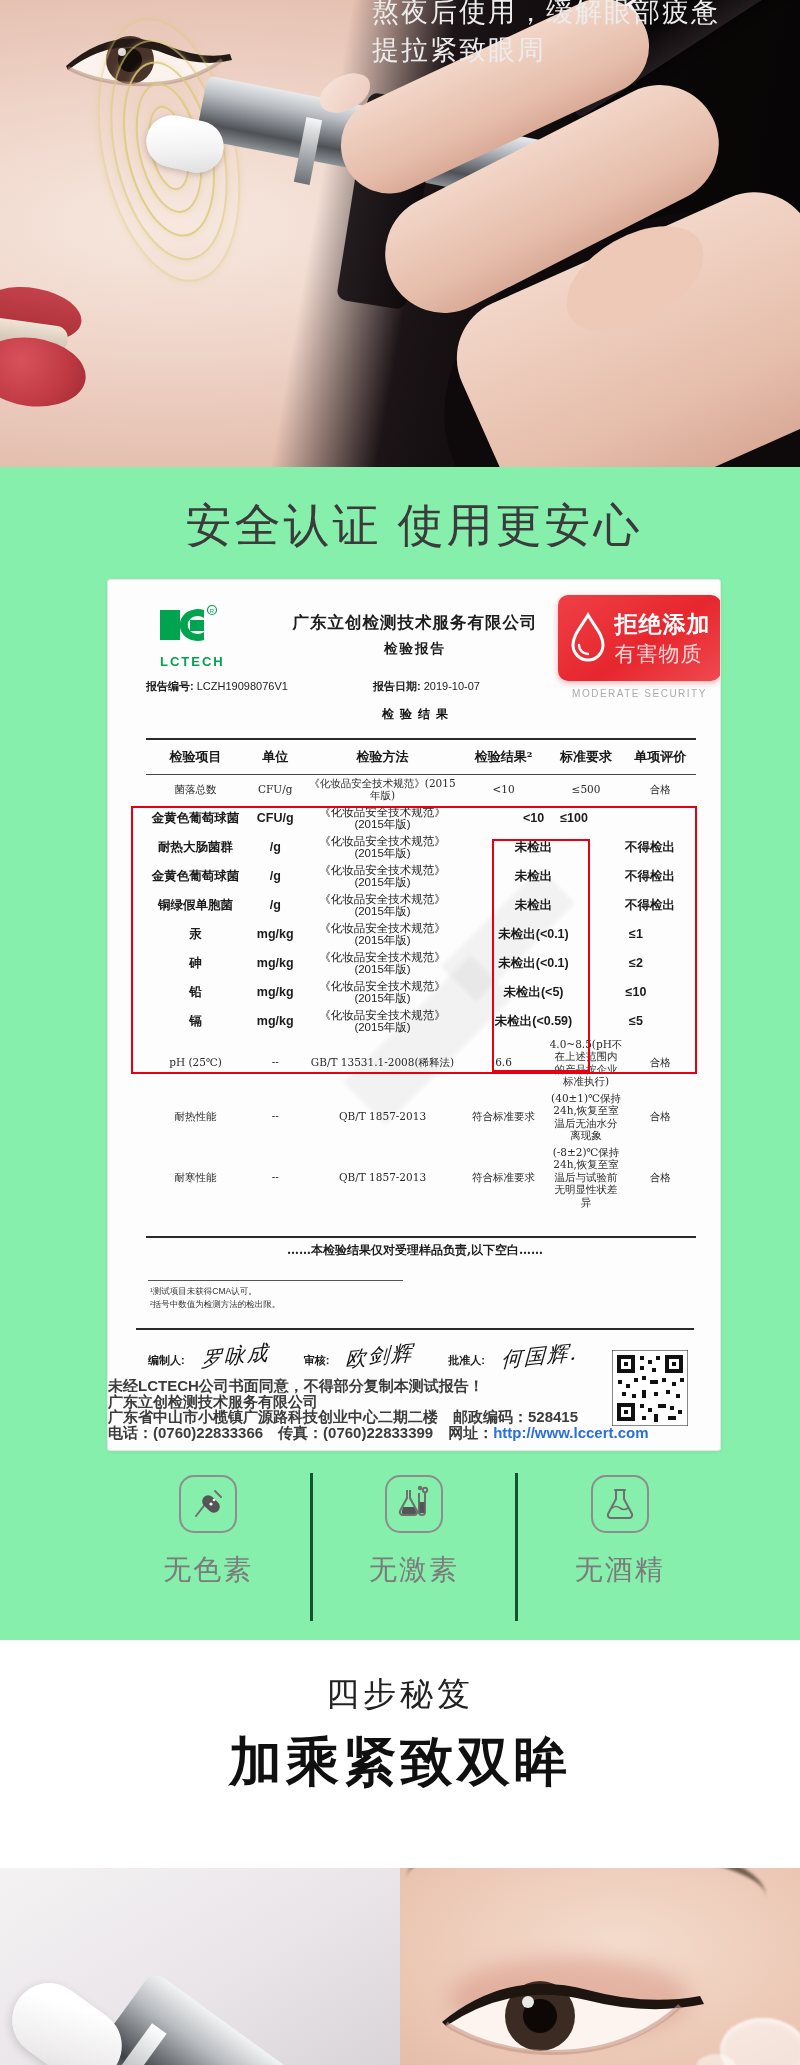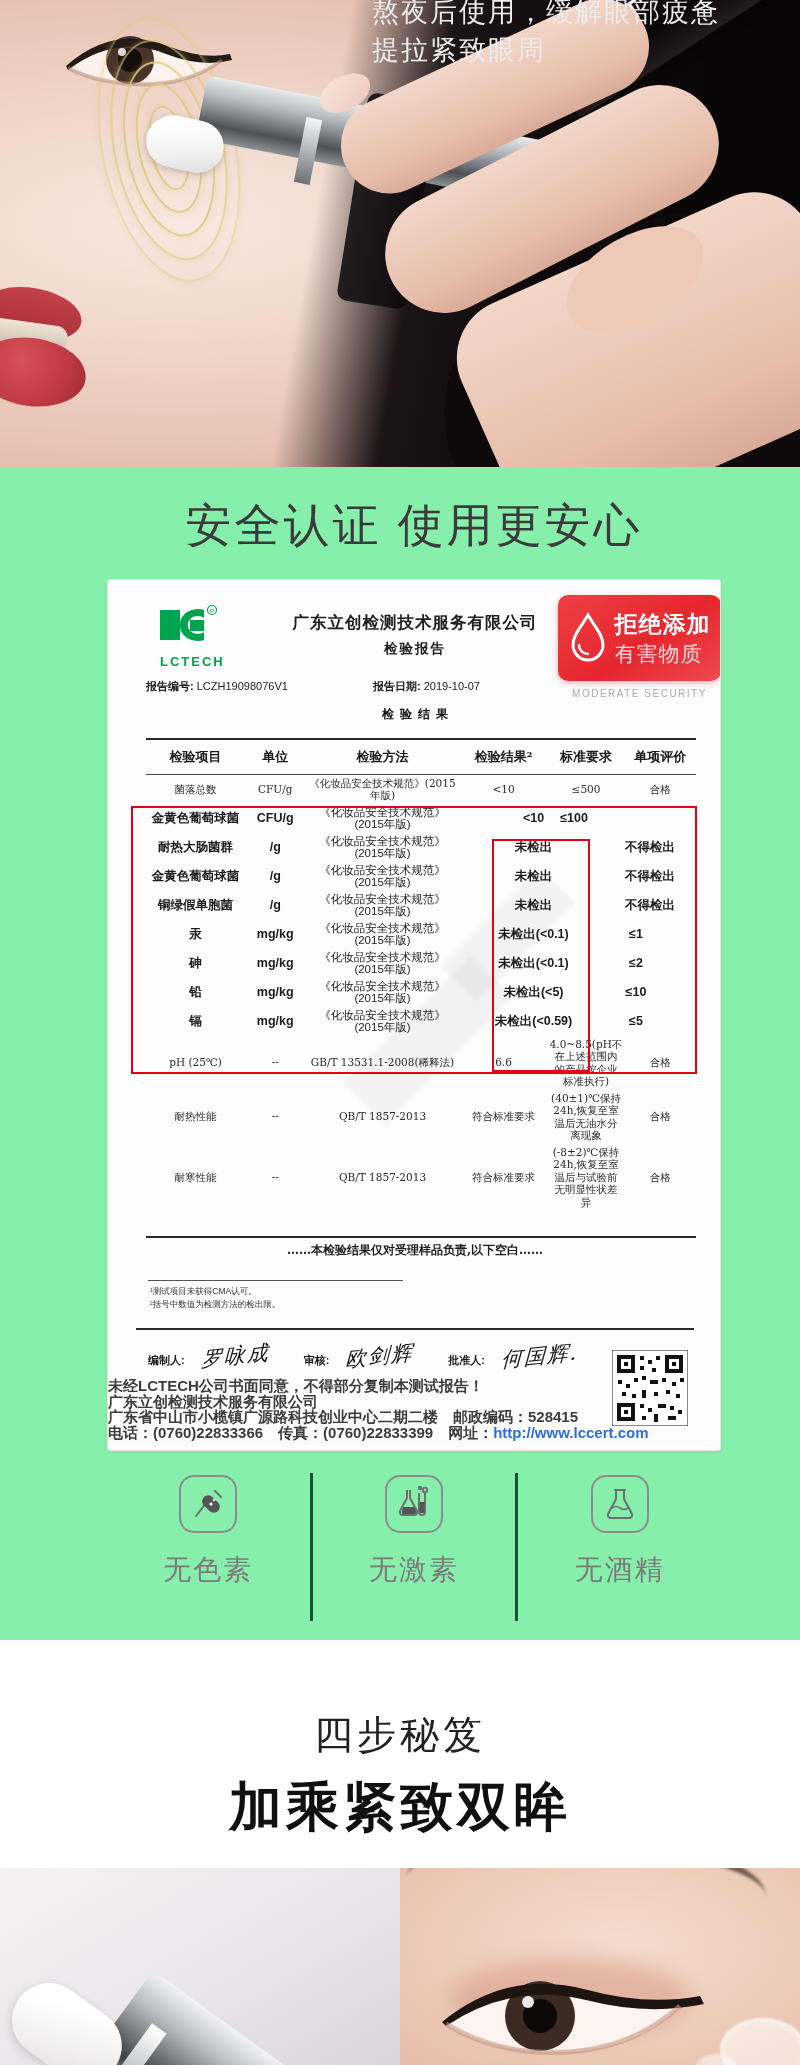--- a/index.html
+++ b/index.html
@@ -134,21 +134,21 @@
   .fineprint .lnk { color:#2a6fdb; }
   
   .no-row { width:614px; margin:22px auto 0 auto; height:148px; display:flex; }
   .no-item { flex:1; text-align:center; position:relative; padding-top:2px; }
   .no-item + .no-item { border-left:3px solid #14532d; }
   .no-box { width:58px; height:58px; border:2.5px solid #8d8d8d; border-radius:15px; margin:0 auto;
     display:flex; align-items:center; justify-content:center; background:transparent; }
   .no-label { margin-top:18px; font-size:28px; font-weight:300; color:#7b7b7b; letter-spacing:2px; }
   
   .steps { width:800px; height:228px; background:#ffffff; text-align:center; }
-  .steps-sub { padding-top:68px; font-size:39px; color:#222; font-weight:400; letter-spacing:4px; }
+  .steps-sub { padding-top:32px; font-size:33px; color:#222; font-weight:400; letter-spacing:4px; }
   .steps-title { margin-top:10px; font-size:53px; color:#101010; font-weight:700; letter-spacing:4px; }
   
   .photos { width:800px; height:197px; display:flex; }
   .ph { width:400px; height:197px; position:relative; overflow:hidden; }
   .ph-left { background:linear-gradient(150deg,#f5f2f4 0%,#e9e5e8 55%,#d9d4d7 100%); }
   .pl-tip { position:absolute; left:8px; top:128px; width:118px; height:74px; border-radius:40px;
     transform:rotate(36deg); background:linear-gradient(160deg,#ffffff 25%,#eeecec 70%,#dcdada 100%);
     box-shadow:0 3px 8px rgba(60,50,55,.18); }
   .pl-body { position:absolute; left:96px; top:168px; width:260px; height:110px; border-radius:14px;
     transform:rotate(36deg);

